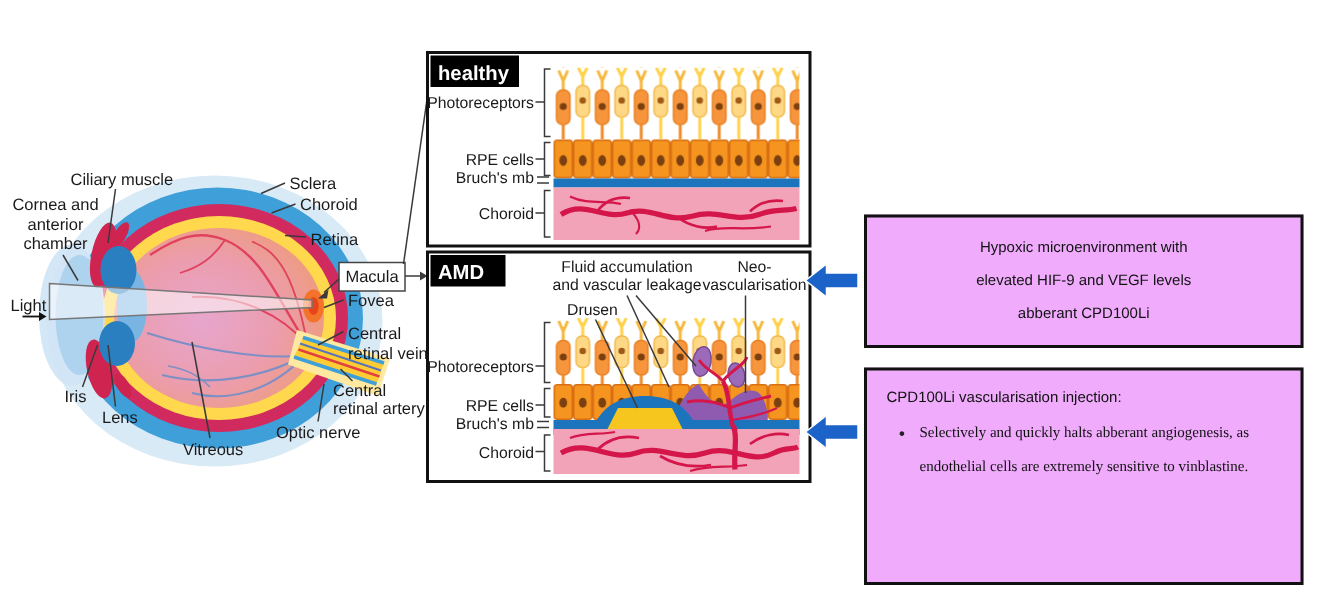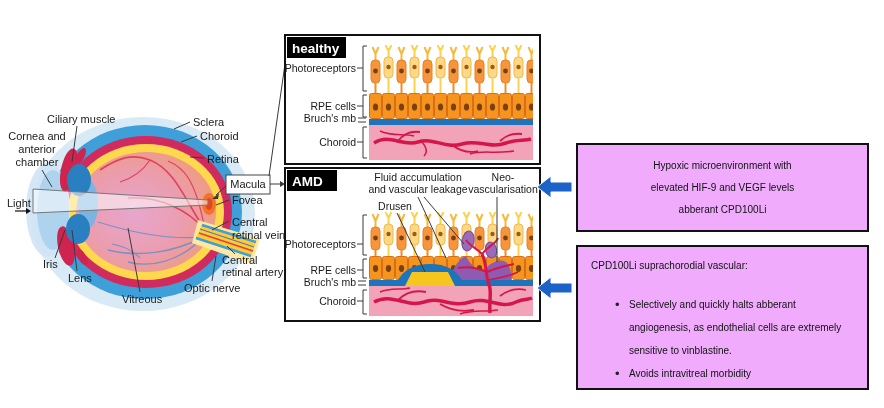--- a/index.html
+++ b/index.html
@@ -13,21 +13,21 @@
   svg text.t-tab { font-size:13.5px; font-weight:bold; fill:#ffffff; }
   .ptr { stroke:#3a3a3a; stroke-width:1; fill:none; }
   .brk { stroke:#3a3a3a; stroke-width:1; fill:none; }
   .note-box {
     position:absolute; left:576px; width:289px; border:2px solid #111;
     background:#f0abfc; color:#111; font-size:10px; box-sizing:content-box;
   }
   #box1 { top:143px; height:85px; display:flex; flex-direction:column;
           justify-content:center; text-align:center; line-height:22px; }
   #box2 { top:245px; height:134px; padding:7px 8px 0 13px; width:268px; line-height:23px; }
-  #box2 ul { margin:16px; padding:0 0 0 6px; list-style:none; }
+  #box2 ul { margin:0; padding:0 0 0 6px; list-style:none;font-family:Liberation Serif, serif; }
   #box2 li { position:relative; padding-left:16px; }
   #box2 li::before { content:"\2022"; position:absolute; left:2px; top:0; font-size:13px; color:#222; }
 </style>
 </head>
 <body>
 
 <div id="stage">
 <svg width="884" height="408" viewBox="0 0 884 408">
   <defs>
     <radialGradient id="gInterior" cx="42%" cy="52%" r="78%">
@@ -259,19 +259,18 @@
 </svg>
 
 
 <div id="box1" class="note-box">
   <div>Hypoxic microenvironment with</div>
   <div>elevated HIF-9 and VEGF levels</div>
   <div>abberant CPD100Li</div>
 </div>
 
 <div id="box2" class="note-box">
-  <div>CPD100Li suprachorodial vascular:</div>
+  <div>CPD100Li vascularisation injection:</div>
   <ul>
     <li>Selectively and quickly halts abberant angiogenesis, as endothelial cells are extremely sensitive to vinblastine.</li>
-    <li>Avoids intravitreal morbidity</li>
   </ul>
 </div>
 </div>
 
 </body></html>

